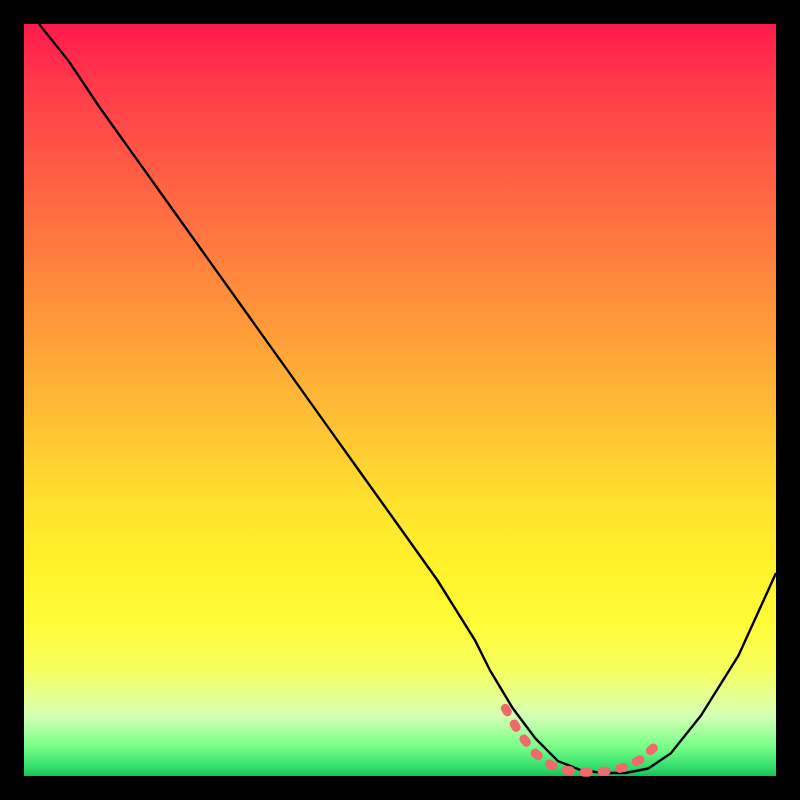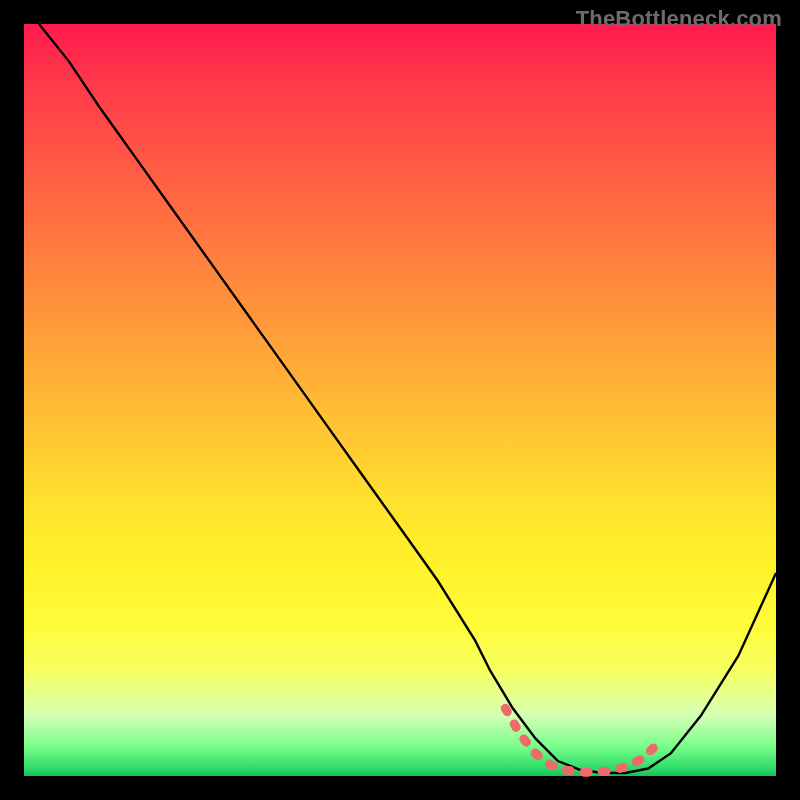--- a/index.html
+++ b/index.html
@@ -60,21 +60,20 @@
     height: 752px;
     overflow: visible;
   }
 </style>
 </head>
 <body>
 
 <div class="frame">
   <div class="plot-outer"></div>
 
-  <div class="watermark">TheBottleneck.com</div>
 
   <svg class="plot" viewBox="0 0 752 752">
     <path id="curve-path" fill="none" stroke="#000000" stroke-width="2.4" d="M15.0 0.0 L45.1 37.6 L75.2 82.7 L112.8 135.4 L150.4 188.0 L188.0 240.6 L225.6 293.3 L263.2 345.9 L300.8 398.6 L338.4 451.2 L376.0 503.8 L413.6 556.5 L451.2 616.6 L466.2 646.7 L488.8 684.3 L511.4 714.4 L533.9 737.0 L556.5 746.0 L579.0 749.0 L601.6 749.0 L624.2 744.5 L646.7 729.4 L676.8 691.8 L714.4 631.7 L752.0 549.0"></path>
     <g id="highlight-dots">
         <path d="M481.3 684.3 L496.3 710.6 L511.4 729.4 L526.4 740.7 L541.4 746.0 L556.5 748.2 L571.5 748.2 L586.6 746.7 L601.6 743.0 L616.6 735.5 L631.7 721.9" fill="none" stroke="#ef6a6a" stroke-width="9" stroke-linecap="round" stroke-dasharray="4 14"></path>
       </g>
   </svg>
 </div>
 
 </body></html>

